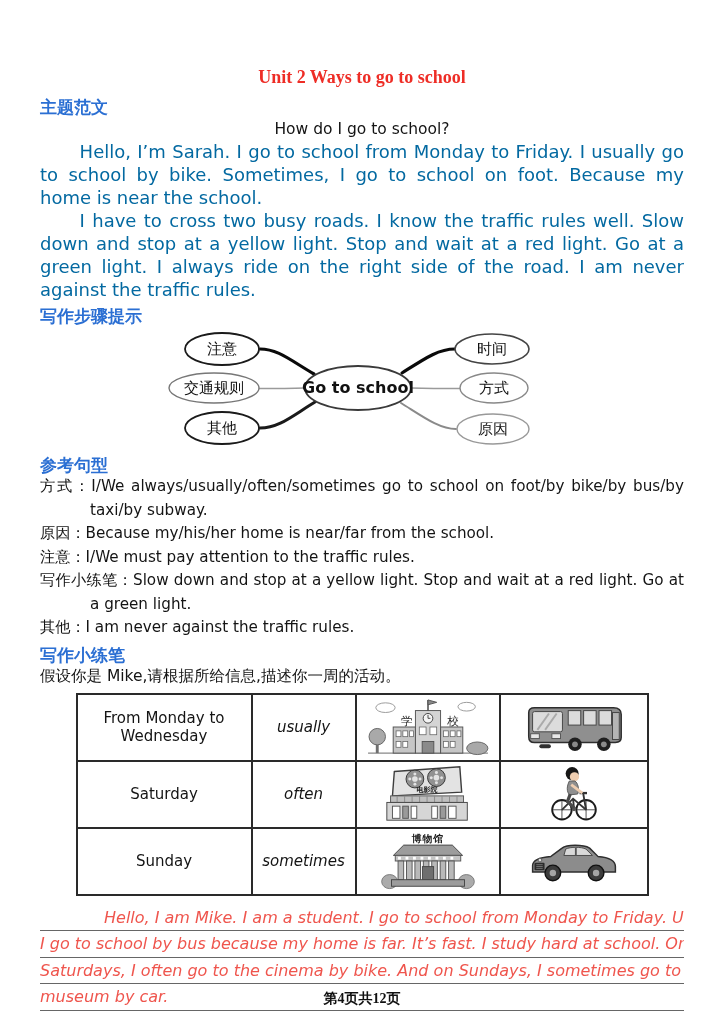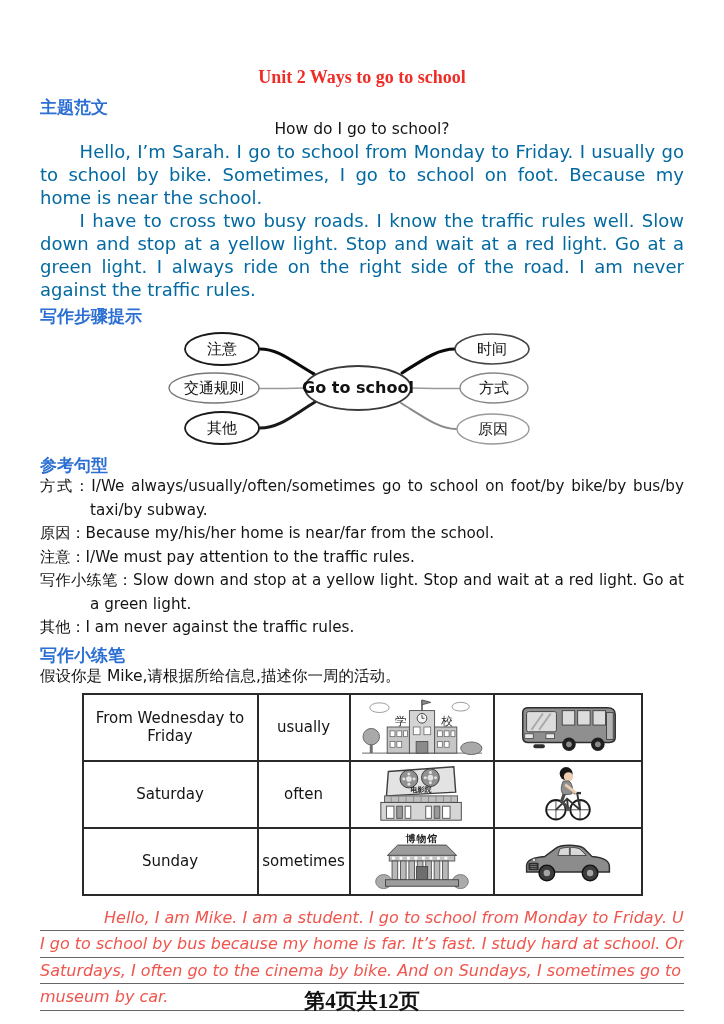--- a/index.html
+++ b/index.html
@@ -22,30 +22,30 @@
   .mm-label { font-size:15px; fill:#111; }
   .mm-center-label { font-size:16px; font-weight:600; fill:#111; }
 
   .sp-item { font-size:15.2px; line-height:23.5px; color:#141414; text-align:justify;
              padding-left:50px; text-indent:-50px; }
   .sp-label { color:#141414; }
 
   .schedule-table { border-collapse:collapse; margin:6px auto 0 auto; table-layout:fixed; }
   .schedule-table td { border:2px solid #2a2a2a; height:67px; text-align:center; vertical-align:middle;
                        font-size:15px; color:#141414; padding:0; }
-  .col-day { width:175px; } .col-adv { width:92px; } .col-place { width:144px;border-radius:30px; } .col-trans { width:148px; }
+  .col-day { width:175px; } .col-adv { width:104px;font-style:italic; } .col-place { width:144px;border-radius:30px; } .col-trans { width:148px; }
   .cell-img { line-height:0; }
 
   .answer { margin-top:9px; }
   .answer-line { font-size:16px; font-style:italic; color:#ef554d; line-height:25px; height:26.5px;
                  border-bottom:1.5px solid #666; white-space:nowrap; overflow:hidden; }
   .answer-line.first { text-indent:64px; }
 
-  .footer { position:absolute; bottom:9px; left:0; width:100%; text-align:center;
-            font-family:"Liberation Serif","DejaVu Serif",serif; font-weight:bold; font-size:21px; color:#111; }
+  .footer { position:absolute; bottom:16px; left:0; width:100%; text-align:center;
+            font-family:"Liberation Serif","DejaVu Serif",serif; font-weight:bold; font-size:14px; color:#111; }
 
   svg text { font-family:"DejaVu Sans","Liberation Sans",sans-serif; }
 </style>
 </head>
 <body>
 
 <div class="page">
   <div class="content">
 
     <div class="doc-title">Unit 2 Ways to go to school</div>
@@ -90,21 +90,21 @@
     <div class="sp-item"><span class="sp-label">注意：</span><span>I/We must pay attention to the traffic rules.</span></div>
     <div class="sp-item"><span class="sp-label">写作小练笔：</span><span>Slow down and stop at a yellow light. Stop and wait at a red light. Go at a green light.</span></div>
     <div class="sp-item"><span class="sp-label">其他：</span><span>I am never against the traffic rules.</span></div>
 
     <div class="sec-heading">写作小练笔</div>
     <div class="intro-cn">假设你是 Mike,请根据所给信息,描述你一周的活动。</div>
 
     <table class="schedule-table">
       <tbody>
           <tr>
-        <td class="col-day">From Wednesday to Friday</td>
+        <td class="col-day">From Monday to Wednesday</td>
         <td class="col-adv">usually</td>
         <td class="col-place cell-img">
           <svg width="132" height="58" viewBox="0 0 132 60">
             <line x1="4" y1="57" x2="128" y2="57" stroke="#888" stroke-width="1.5"></line>
             <ellipse cx="22" cy="10" rx="10" ry="5" fill="#fff" stroke="#999"></ellipse>
             <ellipse cx="106" cy="9" rx="9" ry="4.5" fill="#fff" stroke="#999"></ellipse>
             <rect x="12" y="46" width="3" height="11" fill="#6f6f6f"></rect>
             <circle cx="13.5" cy="40" r="8.5" fill="#a9a9a9" stroke="#666"></circle>
             <ellipse cx="117" cy="52" rx="11" ry="6.5" fill="#a9a9a9" stroke="#666"></ellipse>
             <rect x="30" y="30" width="23" height="27" fill="#c6c6c6" stroke="#555"></rect>

